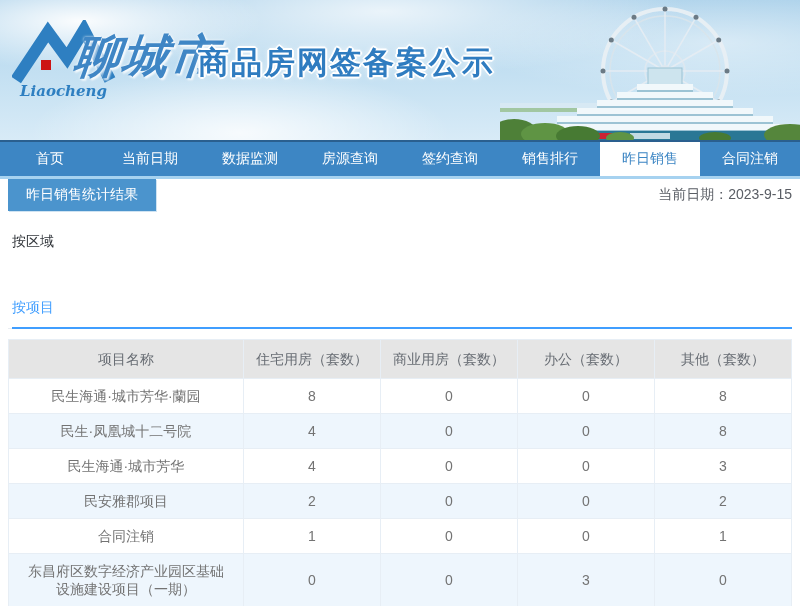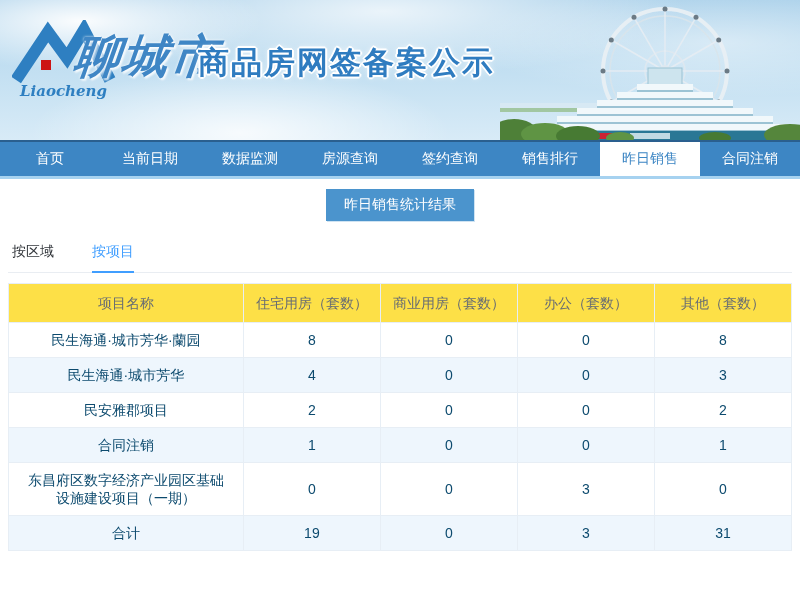--- a/index.html
+++ b/index.html
@@ -59,35 +59,36 @@
     color: #ffffff; font-size: 14px;
     cursor: pointer;
     white-space: nowrap;
   }
   .nav-item.active { background: #ffffff; color: #3d86c4; }
   .nav-divider { width: 800px; height: 3px; background: #a6d2f0; }
 
   
   .content { padding: 0 8px; }
   .title-row {
-    margin-top: 10px;
-    display: flex; align-items: center; justify-content: center;
+    margin-top: 0;
+    display: flex; align-items: center; justify-content: space-between;
   }
   .section-badge {
     background: #4b94cd; color: #ffffff;
     font-size: 14px; padding: 7px 18px;
     box-shadow: 1px 1px 0 #cfe3f2;
   }
   .date { font-size: 14px; color: #595d64; }
 
   .tabs {
     margin-top: 22px;
     display: flex; gap: 38px;
     border-bottom: 1px solid #e9edf2;
     padding-left: 4px;
+    flex-direction: column;
   }
   .tab {
     font-size: 14px; color: #32363b;
     padding-bottom: 10px; cursor: pointer;
   }
   .tab.active {
     color: #409eff;
     border-bottom: 2px solid #409eff;
     margin-bottom: -1px;
   }
@@ -97,25 +98,25 @@
     margin-top: 10px;
     width: 100%;
     border-collapse: collapse;
     table-layout: fixed;
   }
   th, td {
     border: 1px solid #e7eef5;
     text-align: center;
     font-size: 14px;
     font-weight: normal;
-    color: #0c4a6e;
+    color: #737373;
     padding: 8px 18px;
     line-height: 18px;
   }
-  th { background: #fde047; color: #676c73; padding: 10px 4px; }
+  th { background: #e5e5e5; color: #676c73; padding: 10px 4px; }
   tbody tr:nth-child(even) td { background: #eef6fd; }
 </style>
 </head>
 <body>
 
 <div class="header">
   <svg class="logo-svg" width="165" height="82" viewBox="0 0 165 82">
     <path d="M4 60 L36 12 L55 38 L72 10 L98 60" fill="none" stroke="#2e7fc1" stroke-width="12" stroke-linejoin="miter"></path>
     <rect x="29" y="40" width="10" height="10" fill="#cc1414"></rect>
     <text x="8" y="76" font-size="15" font-style="italic" font-weight="bold" font-family="DejaVu Serif, serif" fill="#2e7fc1">Liaocheng</text>
@@ -198,20 +199,23 @@
   <div class="nav-item">销售排行</div>
   <div class="nav-item active">昨日销售</div>
   <div class="nav-item">合同注销</div>
 </div>
 <div class="nav-divider"></div>
 
 <div class="content">
 
   <div class="title-row">
     <div class="section-badge">昨日销售统计结果</div>
+    <div class="date">
+      <span>当前日期：</span><span>2023-9-15</span>
+    </div>
   </div>
 
   <div class="tabs">
     <div class="tab">按区域</div>
     <div class="tab active">按项目</div>
   </div>
 
   <table>
     <colgroup>
       <col style="width:30%">
@@ -231,20 +235,27 @@
     </thead>
     <tbody>
       <tr>
         <td>民生海通·城市芳华·蘭园</td>
         <td>8</td>
         <td>0</td>
         <td>0</td>
         <td>8</td>
       </tr>
       <tr>
+        <td>民生·凤凰城十二号院</td>
+        <td>4</td>
+        <td>0</td>
+        <td>0</td>
+        <td>8</td>
+      </tr>
+      <tr>
         <td>民生海通·城市芳华</td>
         <td>4</td>
         <td>0</td>
         <td>0</td>
         <td>3</td>
       </tr>
       <tr>
         <td>民安雅郡项目</td>
         <td>2</td>
         <td>0</td>

